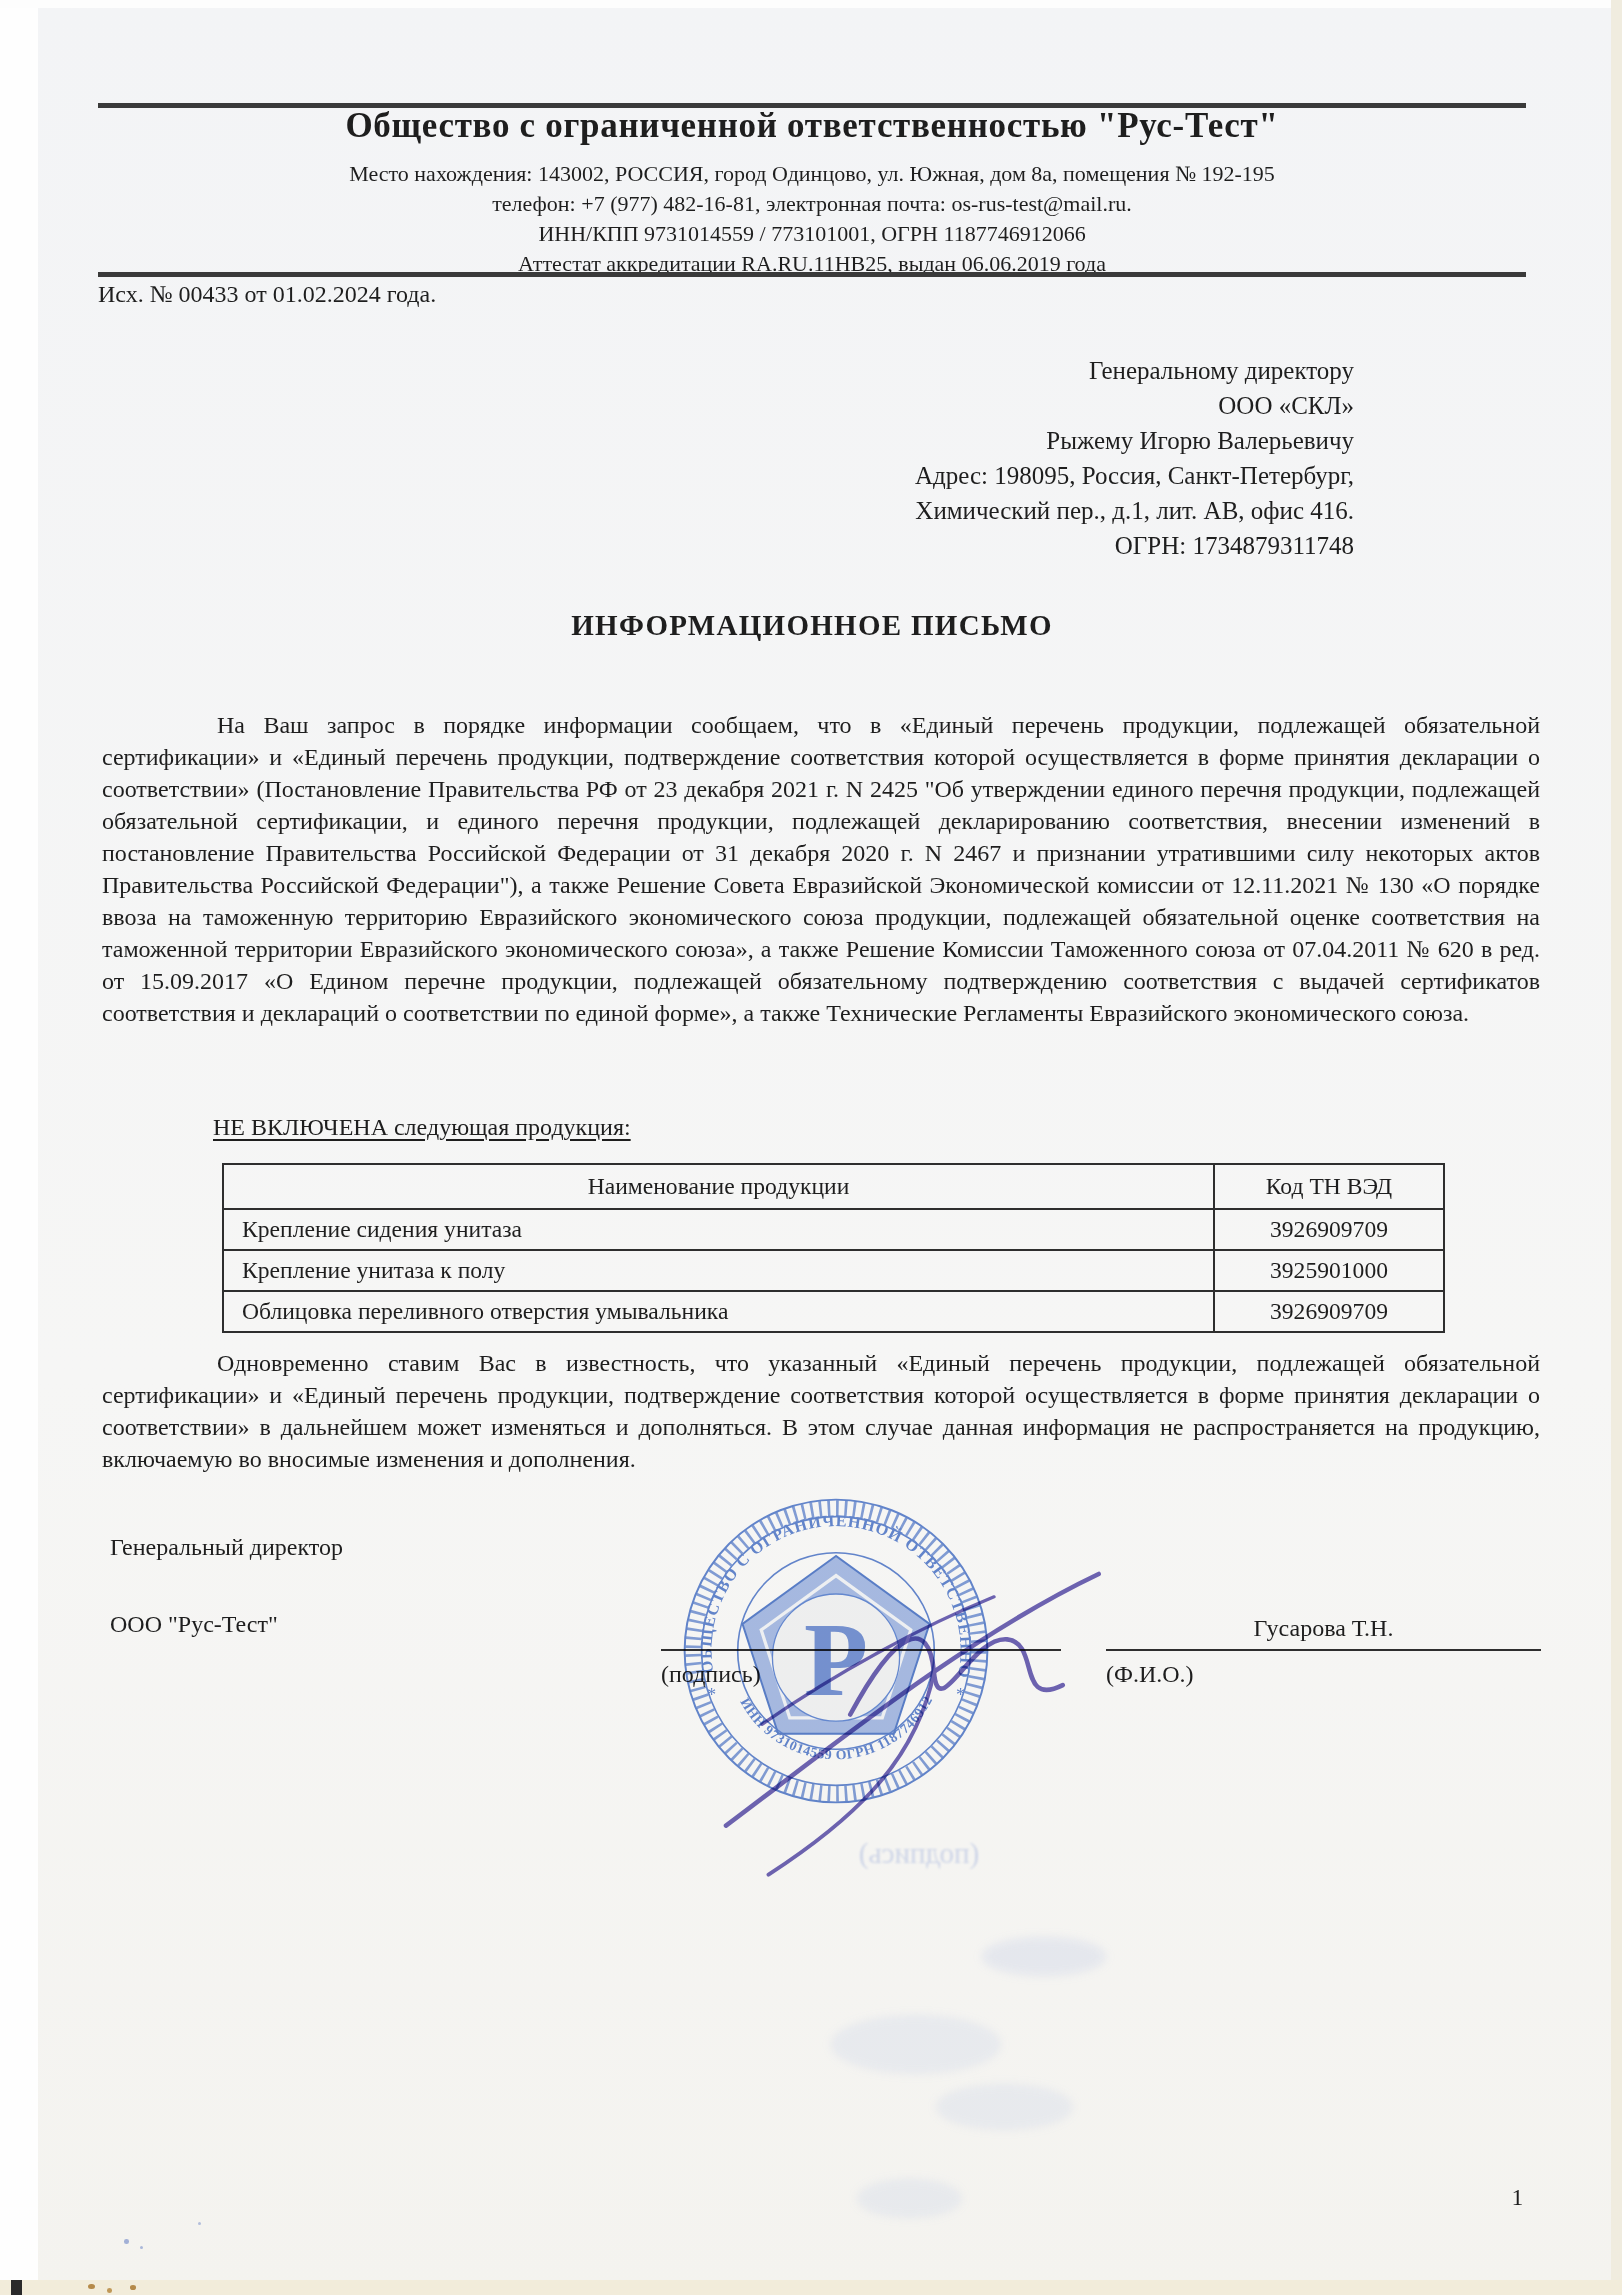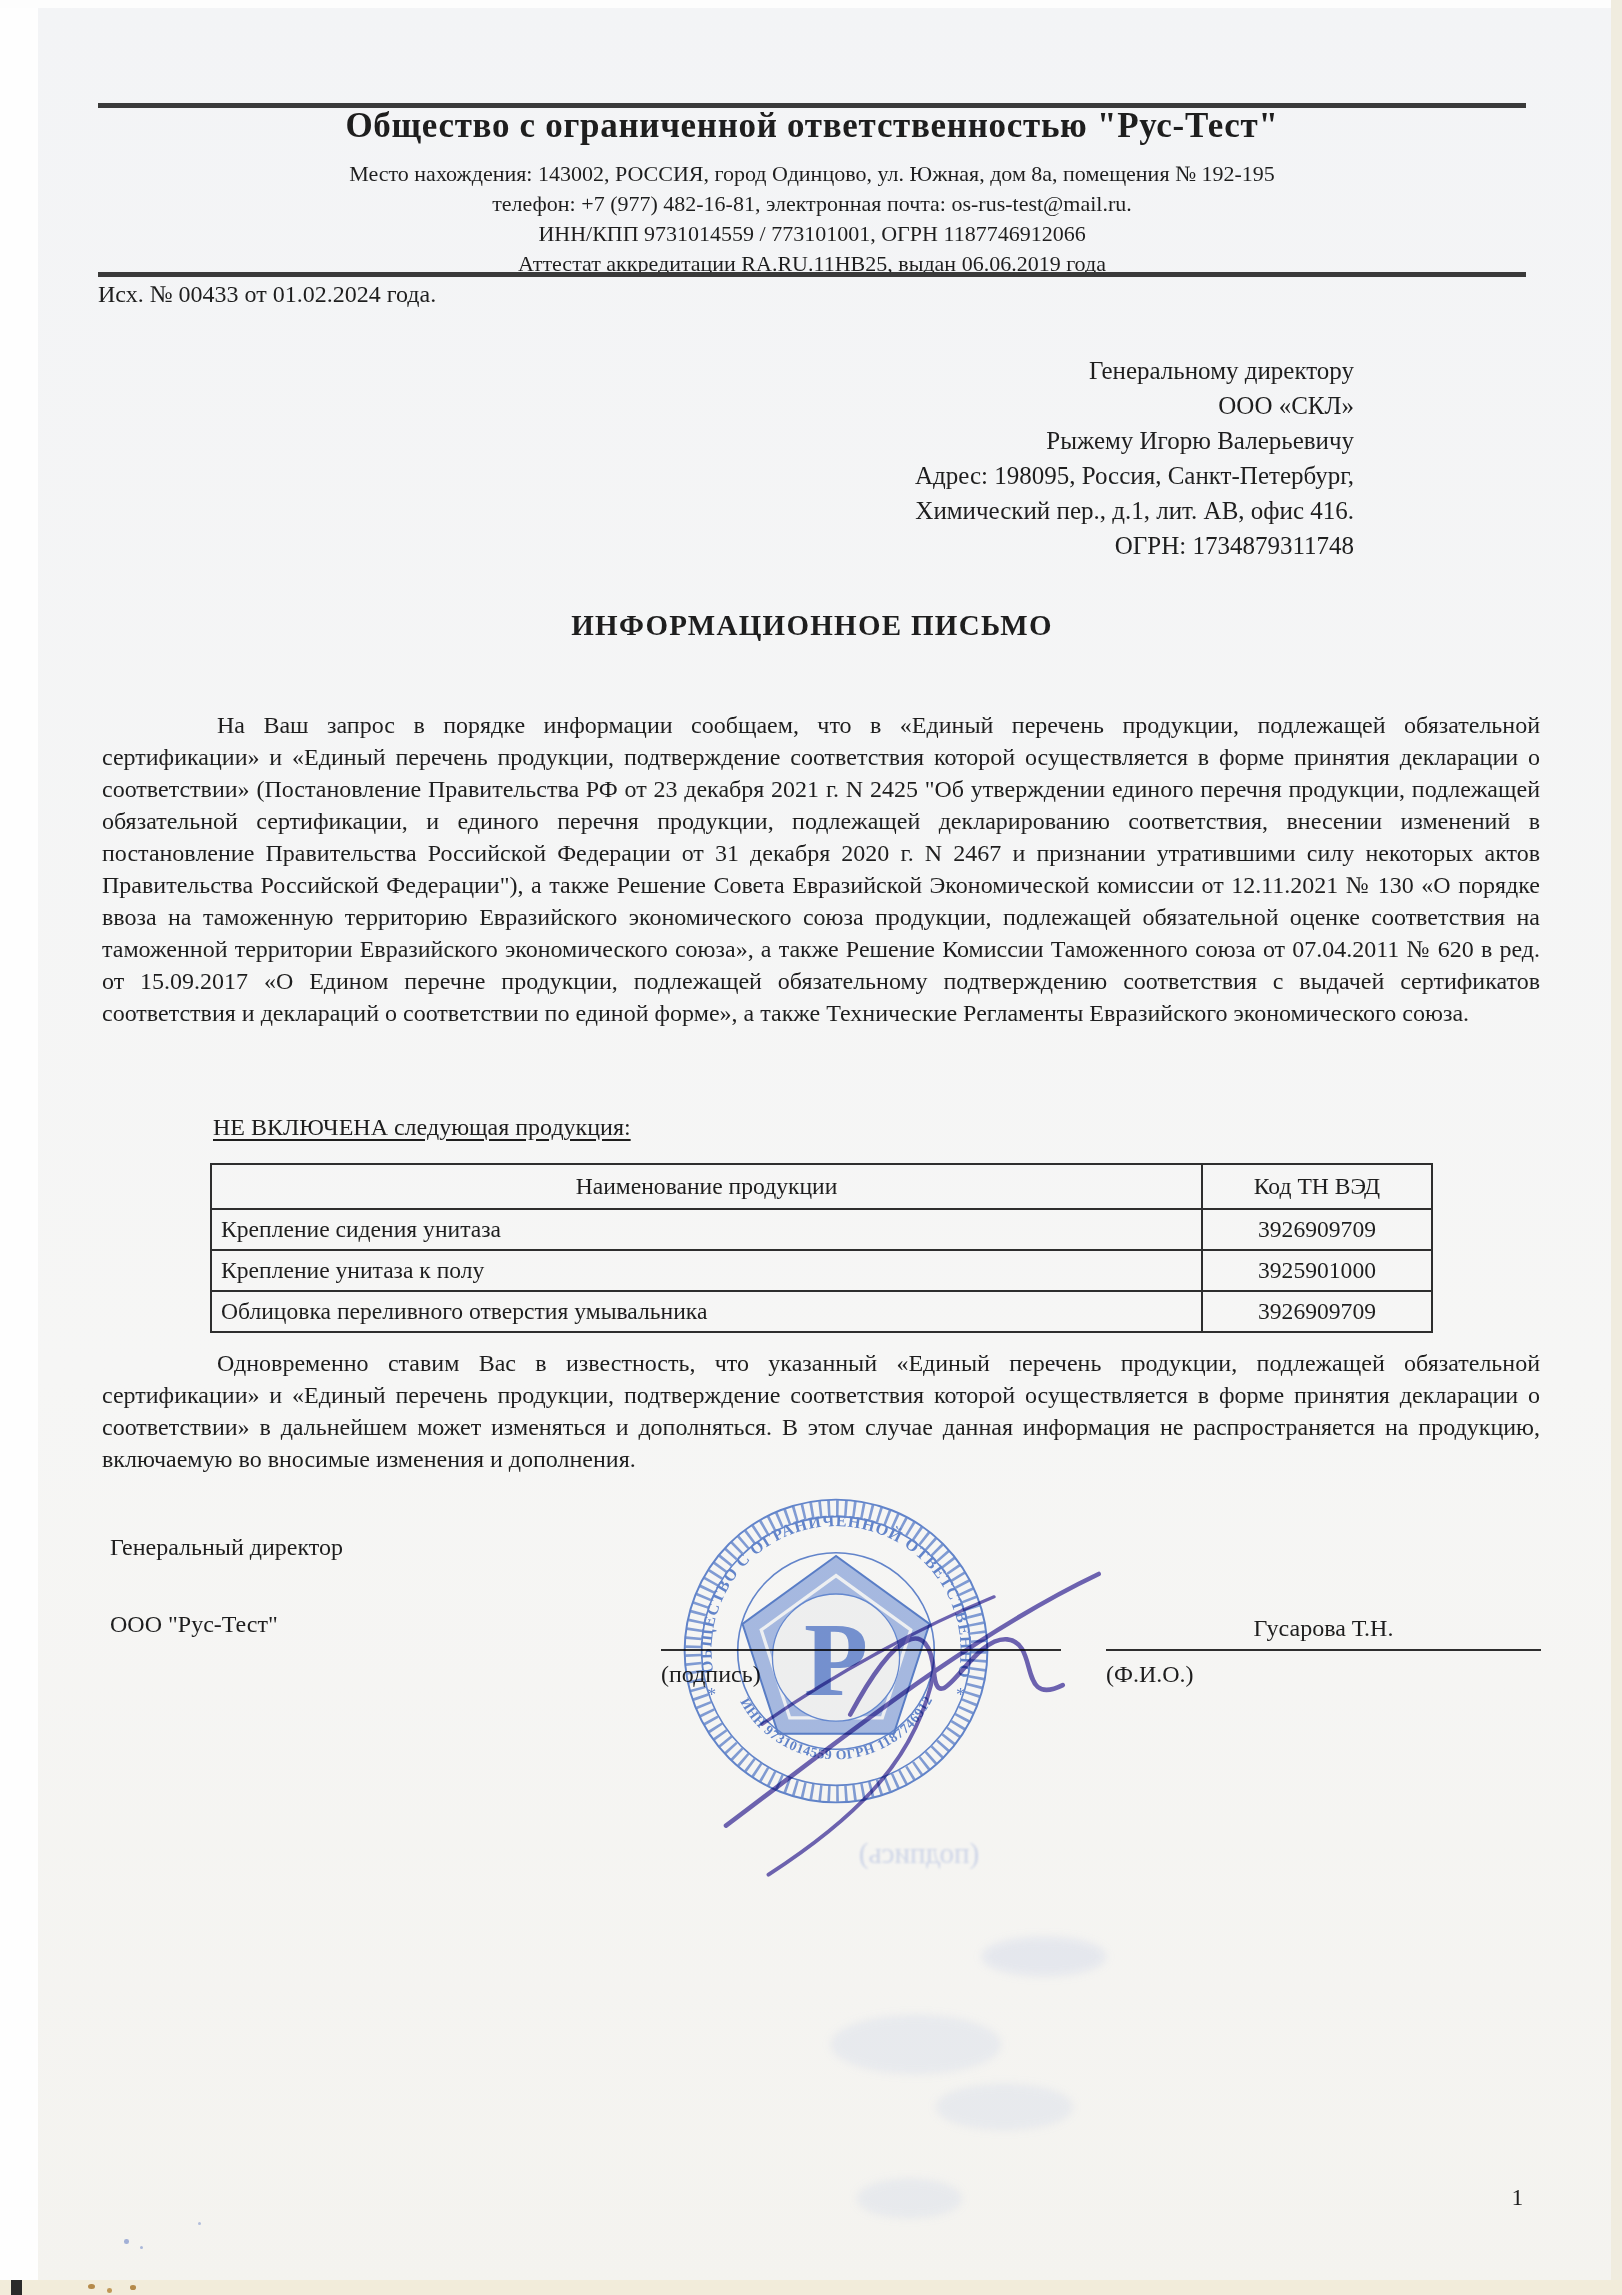--- a/index.html
+++ b/index.html
@@ -29,28 +29,28 @@
   
   .addressee{left:785px;top:353px;width:569px;text-align:right;font-size:25px;line-height:35px;}
   
   .letter-title{left:98px;top:609px;width:1428px;text-align:center;font-size:29px;font-weight:bold;letter-spacing:1.3px;}
   
   .para{left:98px;width:1438px;font-size:24px;line-height:32px;text-align:justify;margin:4px;}
   .para1{top:705px;text-indent:115px;}
   .para2{top:1343px;text-indent:115px;}
   .table-intro{left:213px;top:1114px;font-size:24px;text-decoration:underline;text-underline-offset:3.9px;}
   
-  table.products{left:210px;top:1163px;position:absolute;border-collapse:collapse;table-layout:fixed;
+  table.products{left:222px;top:1163px;position:absolute;border-collapse:collapse;table-layout:fixed;
     font-size:23.6px;background:transparent;}
   table.products th,table.products td{border:2px solid #2e2e2e;font-weight:normal;}
   table.products th{height:41px;text-align:center;}
   table.products td{height:37px;}
   .col-name{width:991px;}
   .col-code{width:230px;}
-  td.name-cell{padding-left:9px;text-align:left;}
+  td.name-cell{padding-left:18px;text-align:left;}
   td.code-cell{text-align:center;}
   
   .signer{left:110px;font-size:24px;}
   .signer-1{top:1534px;} .signer-2{top:1611px;}
   .sig-line{top:1649px;height:0;border-top:2px solid #2e2e2e;}
   .sig-line-left{left:661px;width:400px;}
   .sig-line-right{left:1106px;width:435px;}
   .sig-caption{top:1661px;text-align:left;font-size:24px;}
   .cap-left{left:661px;width:400px;}
   .cap-right{left:1106px;width:435px;}

